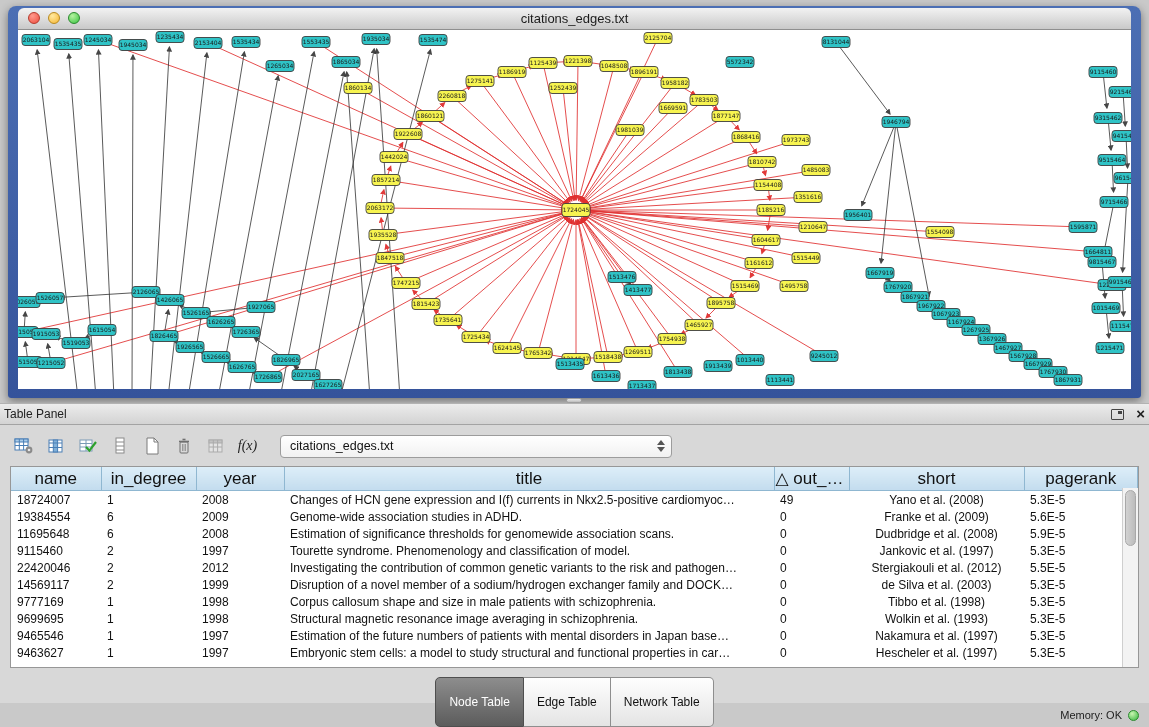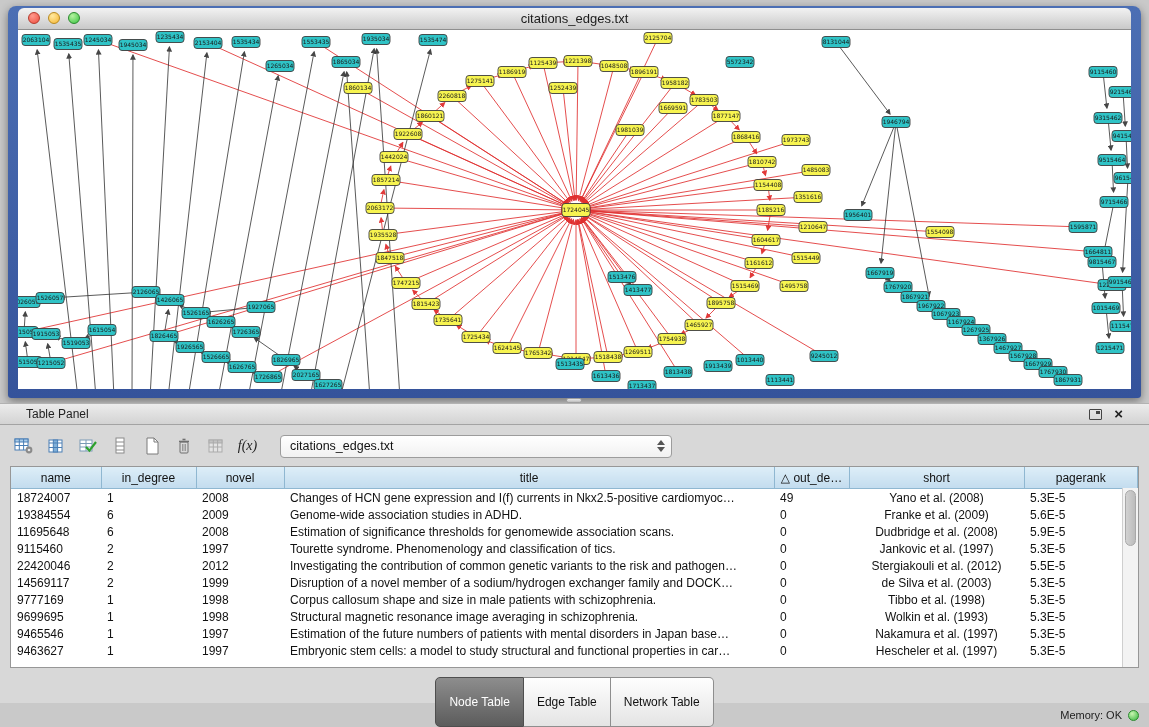--- a/index.html
+++ b/index.html
@@ -28,42 +28,42 @@
   .node-label{font-family:"DejaVu Sans",sans-serif;font-size:6px;fill:#1a1a1a;text-anchor:middle;}
 
   
   .splitter-handle{position:absolute;left:566px;top:398px;width:16px;height:5px;border-radius:3px;
     background:linear-gradient(#e8e8e8,#bdbdbd);border:1px solid #9e9e9e;box-sizing:border-box;}
 
   
   .table-panel{position:absolute;left:0;top:403px;width:1149px;height:300px;}
   .panel-header{height:22px;background:linear-gradient(#ececec,#d3d3d3);
     border-top:1px solid #b2b2b2;border-bottom:1px solid #a3a3a3;
-    display:flex;align-items:center;padding:0 26px;box-sizing:border-box;}
+    display:flex;align-items:center;padding:0 4px;box-sizing:border-box;}
   .panel-title{font-size:12px;color:#222;}
   .panel-header-icons{margin-left:auto;display:flex;align-items:center;gap:12px;}
   .float-icon{width:11px;height:9px;border:1px solid #444;border-radius:1px;position:relative;}
   .float-icon::after{content:"";position:absolute;right:1px;top:1px;width:4px;height:3px;background:#444;}
   .close-panel{font-size:15px;font-weight:bold;color:#222;line-height:12px;cursor:default;}
   .panel-body{height:278px;background:#d8d8d8;padding:6px 10px 0 10px;box-sizing:border-box;}
 
   .toolbar{display:flex;align-items:center;gap:5px;height:30px;}
   .tb-icon{width:27px;height:25px;display:flex;align-items:center;justify-content:center;border-radius:3px;}
   .fx-label{font-family:"Liberation Serif",serif;font-style:italic;font-size:14px;color:#222;}
   .net-select{margin-left:14px;width:392px;height:23px;background:linear-gradient(#ffffff,#f1f1f1);
     border:1px solid #9c9c9c;border-radius:4px;display:flex;align-items:center;
     padding:0 6px 0 9px;box-sizing:border-box;font-size:12.5px;color:#111;}
   .sel-arrows{margin-left:auto;display:flex;flex-direction:column;gap:2px;align-items:center;}
   .arr-up{width:0;height:0;border-left:4px solid transparent;border-right:4px solid transparent;border-bottom:5px solid #555;}
   .arr-dn{width:0;height:0;border-left:4px solid transparent;border-right:4px solid transparent;border-top:5px solid #555;}
 
   .table-wrap{margin-top:5px;background:#fff;border:1px solid #979797;height:200px;position:relative;overflow:hidden;}
   table.data{border-collapse:collapse;table-layout:fixed;width:100%;}
   table.data th{background:linear-gradient(#ddeef8,#c3dcee);border-right:1px solid #8fb7d1;
-    border-bottom:1px solid #8fb7d1;font-size:12px;font-weight:normal;color:#111;height:19px;
+    border-bottom:1px solid #8fb7d1;font-size:17px;font-weight:normal;color:#111;height:19px;
     overflow:hidden;white-space:nowrap;text-overflow:ellipsis;}
   table.data td{font-size:12px;color:#111;height:17px;padding:0 6px;white-space:nowrap;
     overflow:hidden;text-overflow:ellipsis;}
   .vsb{position:absolute;top:21px;right:0;bottom:0;width:15px;background:#f3f3f3;border-left:1px solid #cfcfcf;}
   .vsb-thumb{margin:2px;height:54px;background:linear-gradient(90deg,#d2d2d2,#bcbcbc);
     border:1px solid #a8a8a8;border-radius:6px;}
 
   .tabs{margin-top:9px;display:flex;justify-content:center;}
   .tab{border:1px solid #8e8e8e;border-left:none;padding:17px 13px;font-size:12px;color:#111;
     background:linear-gradient(#fefefe,#e4e4e4);}
@@ -859,21 +859,21 @@
               <col style="width: 88px;">
               <col style="width: 490px;">
               <col style="width: 75px;">
               <col style="width: 175px;">
               <col>
             </colgroup>
           <thead>
               <tr id="thead-row">
                 <th>name</th>
                 <th>in_degree</th>
-                <th>novel</th>
+                <th>year</th>
                 <th>title</th>
                 <th>△ out_de…</th>
                 <th>short</th>
                 <th>pagerank</th>
               </tr>
             </thead>
           <tbody id="tbody">
               <tr>
                 <td>18724007</td>
                 <td>1</td>
@@ -898,21 +898,21 @@
                 <td>2008</td>
                 <td>Estimation of significance thresholds for genomewide association scans.</td>
                 <td>0</td>
                 <td style="text-align: center;">Dudbridge et al. (2008)</td>
                 <td>5.9E-5</td>
               </tr>
               <tr>
                 <td>9115460</td>
                 <td>2</td>
                 <td>1997</td>
-                <td>Tourette syndrome. Phenomenology and classification of tics.</td>
+                <td>Tourette syndrome. Phenomenology and classification of model.</td>
                 <td>0</td>
                 <td style="text-align: center;">Jankovic et al. (1997)</td>
                 <td>5.3E-5</td>
               </tr>
               <tr>
                 <td>22420046</td>
                 <td>2</td>
                 <td>2012</td>
                 <td>Investigating the contribution of common genetic variants to the risk and pathogen…</td>
                 <td>0</td>

